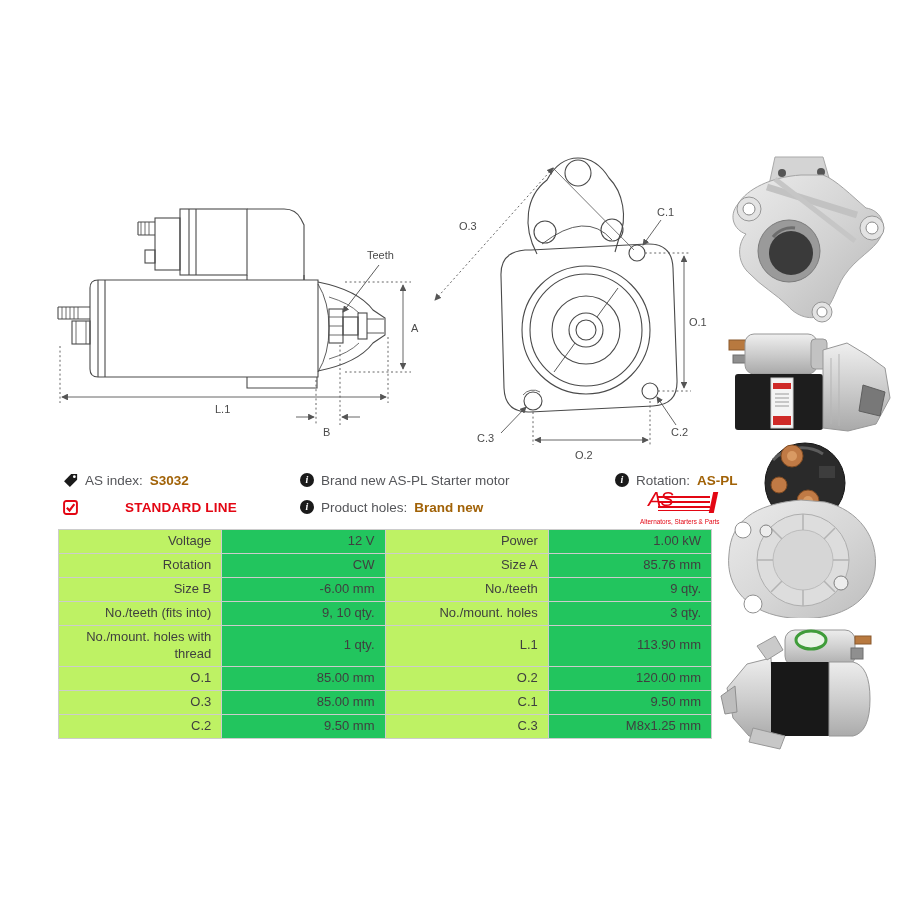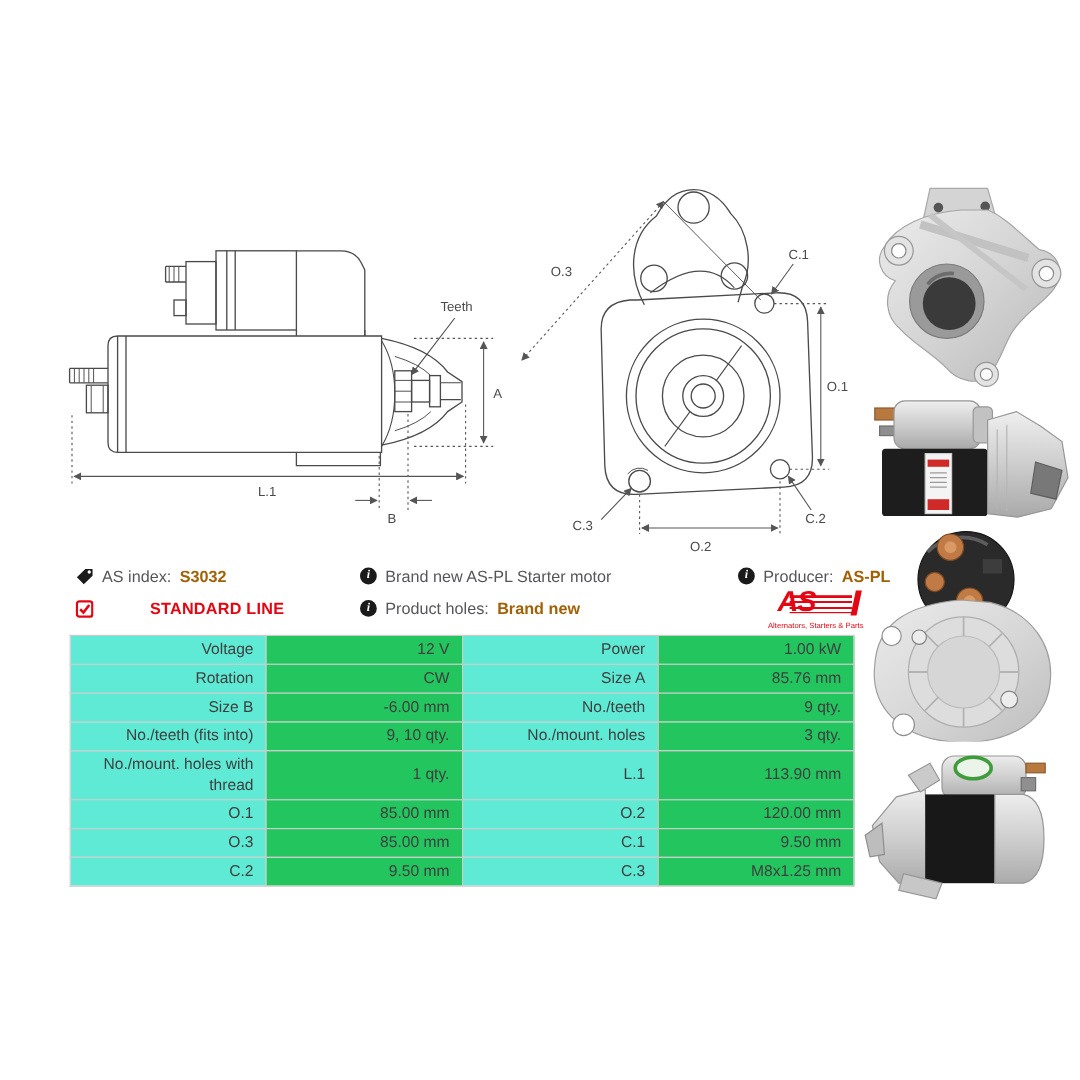--- a/index.html
+++ b/index.html
@@ -12,27 +12,27 @@
   .info-item{position:absolute;display:flex;align-items:flex-start;gap:7px;font-size:13.5px;color:#55565a;white-space:nowrap;}
   .info-item b{color:#a16207;font-weight:bold;}
   .info-item.red{color:#e30613;font-weight:bold;letter-spacing:.2px;gap:47px;}
   .info-icon{display:inline-block;width:14px;height:14px;border-radius:50%;background:#1a1a1a;color:#fff;
     font-family:"Liberation Serif",serif;font-style:italic;font-weight:bold;font-size:10px;line-height:14px;text-align:center;flex:0 0 auto;}
   
   .as-logo{position:absolute;left:640px;top:492px;width:78px;}
   .as-logo .row{position:relative;height:24px;}
   .as-logo .stripes{position:absolute;right:8px;top:4px;width:52px;height:15px;
     background:repeating-linear-gradient(to bottom,#e30613 0 2px,transparent 2px 4.8px);}
-  .as-logo .astxt{position:absolute;left:8px;top:-4px;font-size:24px;font-weight:bold;font-style:italic;color:#e30613;letter-spacing:-1px;}
+  .as-logo .astxt{position:absolute;left:8px;top:-4px;font-size:20px;font-weight:normal;font-style:italic;color:#e30613;letter-spacing:-1px;}
   .as-logo .pole{position:absolute;right:2px;top:0px;width:5px;height:21px;background:#e30613;transform:skewX(-12deg);}
   .as-logo .tagline{margin-top:2px;font-size:6.4px;color:#e30613;white-space:nowrap;text-align:center;}
   
   table.spec{position:absolute;left:58px;top:529px;width:654px;border-collapse:collapse;table-layout:fixed;font-size:13px;color:#3f3f3f;}
   table.spec td{border:1px solid #cccccc;text-align:right;padding:3px 10px 3px 8px;line-height:1.3;vertical-align:middle;height:17px;background:#22c55e;}
-  table.spec td.lbl{background:#5eead4;}
+  table.spec td.lbl{background:#bef264;}
   
   svg text{font-family:"Liberation Sans",sans-serif;}
 </style>
 </head>
 <body>
 
 <svg class="abs" style="left:45px;top:185px" width="380" height="260" viewBox="0 0 380 260">
   <defs>
     <marker id="m1" viewBox="0 0 8 8" refX="7" refY="4" markerWidth="7.5" markerHeight="7.5" orient="auto-start-reverse">
       <path d="M0,0 L8,4 L0,8 z" fill="#555"></path>
@@ -268,21 +268,21 @@
 </div>
 
 <div class="info-item" style="left:300px;top:500px">
   <span class="info-icon">i</span>
   <span>Product holes:</span>
   <b>Brand new</b>
 </div>
 
 <div class="info-item" style="left:615px;top:473px">
   <span class="info-icon">i</span>
-  <span>Producer:</span>
+  <span>Rotation:</span>
   <b>AS-PL</b>
 </div>
 
 <div class="as-logo">
   <div class="row">
     <div class="stripes"></div>
     <div class="astxt">AS</div>
     <div class="pole"></div>
   </div>
   <div class="tagline">Alternators, Starters &amp; Parts</div>

